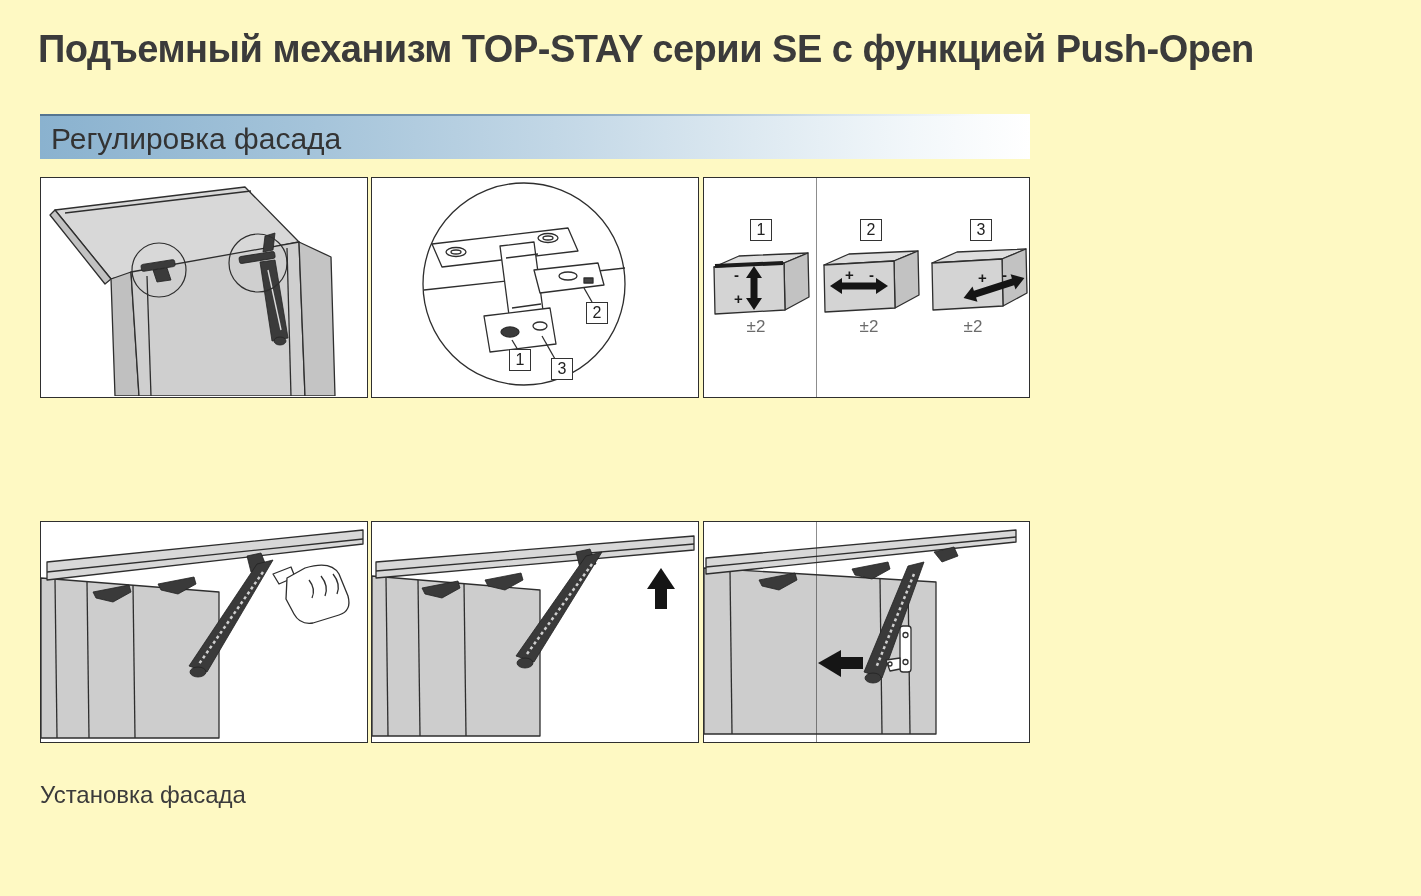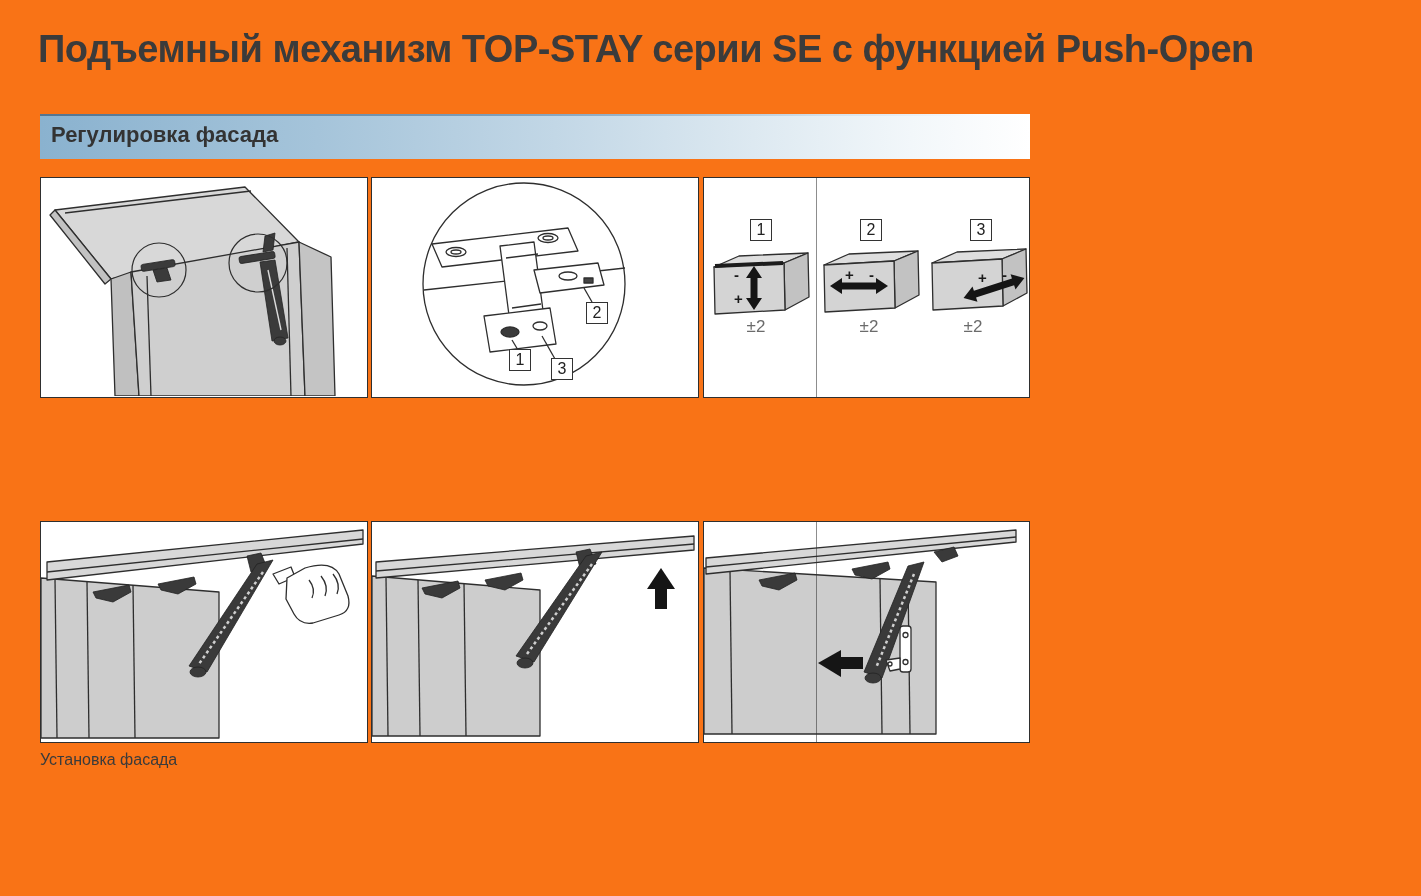--- a/index.html
+++ b/index.html
@@ -1,35 +1,35 @@
 <!DOCTYPE html>
 <html><head>
 <meta charset="utf-8">
 <style>
   html,body{margin:0;padding:0;background:#fff;}
-  #page{position:relative;width:1421px;height:896px;background:#f97316;overflow:hidden;
+  #page{position:relative;width:1421px;height:896px;background:#fef9c3;overflow:hidden;
         font-family:"Liberation Sans","DejaVu Sans",sans-serif;color:#3a3a3a;}
   .abs{position:absolute;}
   #title{left:38px;top:28px;font-size:38px;font-weight:700;color:#3b3b3b;white-space:nowrap;letter-spacing:-0.5px;}
   .section-bar{left:40px;width:990px;height:45px;
      background:linear-gradient(90deg,#8ab2cf 0%,#a5c4da 28%,#c2d7e6 52%,#dde9f1 72%,#f2f7fa 88%,#ffffff 100%);}
   .section-bar .topline{position:absolute;left:0;top:0;width:100%;height:2px;
      background:linear-gradient(90deg,#54748f 0%,#7d9cb6 45%,rgba(160,185,205,0.25) 80%,rgba(255,255,255,0) 95%);}
-  .section-bar .bar-label{position:absolute;left:11px;top:8px;font-size:22px;font-weight:700;color:#333;}
+  .section-bar .bar-label{position:absolute;left:11px;top:8px;font-size:30px;font-weight:400;color:#333;}
   #bar1{top:114px;} #bar2{top:462px;}
   .panel{background:#fff;border:1.4px solid #2f2f2f;box-sizing:border-box;}
   .row1{top:177px;height:221px;} .row2{top:521px;height:222px;}
   .c1{left:40px;width:328px;} .c2{left:371px;width:328px;} .c3{left:703px;width:327px;}
   .seam{position:absolute;left:112px;top:0;bottom:0;width:1px;background:#2f2f2f;opacity:.55;}
   svg{display:block;}
   .num-box{position:absolute;width:22px;height:22px;background:#fff;border:1.5px solid #333;
      box-sizing:border-box;text-align:center;line-height:19px;font-size:16px;color:#222;}
   .sign{position:absolute;font-size:15px;font-weight:700;color:#1a1a1a;line-height:10px;}
   .range{position:absolute;width:44px;text-align:center;font-size:17px;color:#6b6b6b;}
-  #footer-label{left:40px;top:751px;font-size:16px;color:#3b3b3b;}
+  #footer-label{left:40px;top:781px;font-size:24px;color:#3b3b3b;}
 </style>
 </head>
 <body>
 
 <div id="page">
 
   <div id="title" class="abs">Подъемный механизм TOP-STAY серии SE с функцией Push-Open</div>
 
   <div id="bar1" class="abs section-bar">
     <div class="topline"></div>

